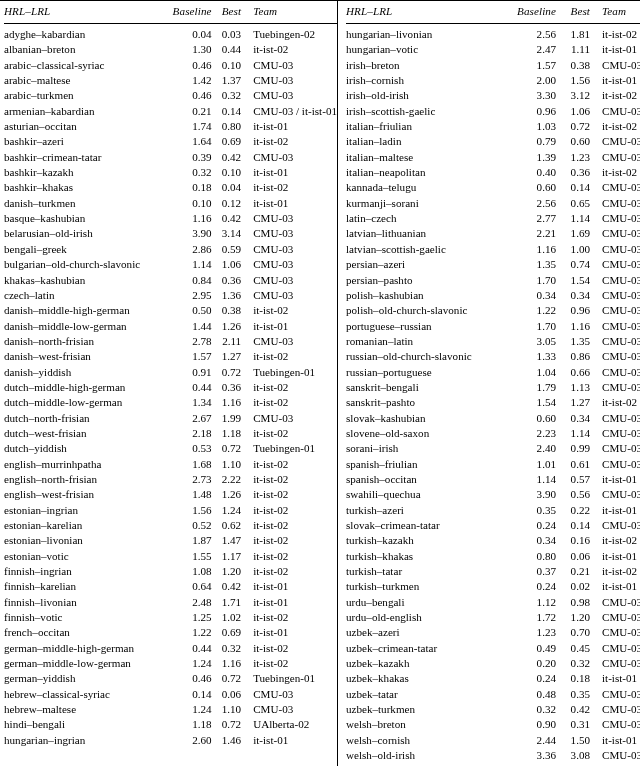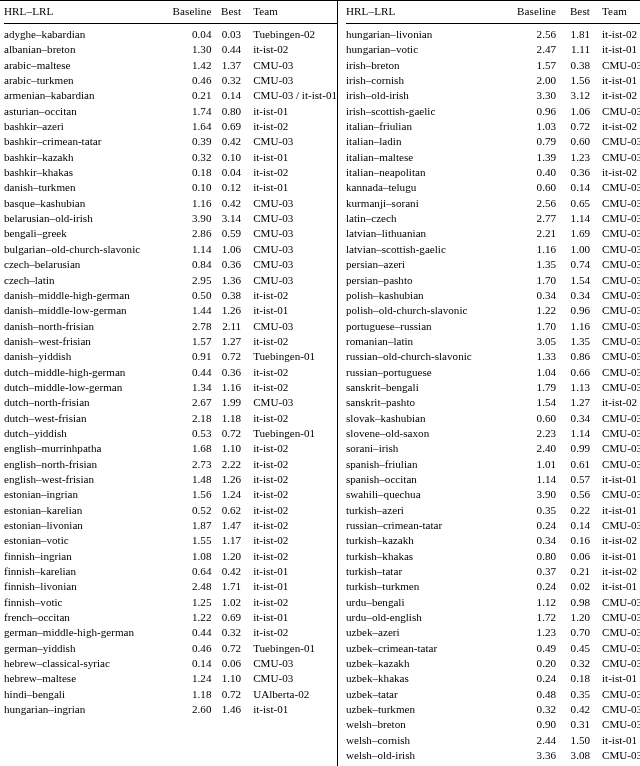--- a/index.html
+++ b/index.html
@@ -88,21 +88,21 @@
 
   .rule-top, .rule-bottom {
     border: 0;
     border-top: 1px solid #000;
     margin: 0;
     height: 0;
     width: 640px;
   }
   .rule-top { margin-bottom: 0; }
 
-  .hdr-text { letter-spacing: 0.1px; }
+  .hdr-text { letter-spacing: 0.1px; font-style: italic; }
 </style>
 </head>
 <body>
 
 <div id="page">
 
   <hr class="rule-top">
 
   <div class="table-wrap">
 
@@ -123,20 +123,26 @@
               <td class="c-best">0.03</td>
               <td class="c-team">Tuebingen-02</td>
             </tr>
             <tr>
               <td class="c-pair">albanian–breton</td>
               <td class="c-baseline">1.30</td>
               <td class="c-best">0.44</td>
               <td class="c-team">it-ist-02</td>
             </tr>
             <tr>
+              <td class="c-pair">arabic–classical-syriac</td>
+              <td class="c-baseline">0.46</td>
+              <td class="c-best">0.10</td>
+              <td class="c-team">CMU-03</td>
+            </tr>
+            <tr>
               <td class="c-pair">arabic–maltese</td>
               <td class="c-baseline">1.42</td>
               <td class="c-best">1.37</td>
               <td class="c-team">CMU-03</td>
             </tr>
             <tr>
               <td class="c-pair">arabic–turkmen</td>
               <td class="c-baseline">0.46</td>
               <td class="c-best">0.32</td>
               <td class="c-team">CMU-03</td>
@@ -201,21 +207,21 @@
               <td class="c-best">0.59</td>
               <td class="c-team">CMU-03</td>
             </tr>
             <tr>
               <td class="c-pair">bulgarian–old-church-slavonic</td>
               <td class="c-baseline">1.14</td>
               <td class="c-best">1.06</td>
               <td class="c-team">CMU-03</td>
             </tr>
             <tr>
-              <td class="c-pair">czech–belarusian</td>
+              <td class="c-pair">khakas–kashubian</td>
               <td class="c-baseline">0.84</td>
               <td class="c-best">0.36</td>
               <td class="c-team">CMU-03</td>
             </tr>
             <tr>
               <td class="c-pair">czech–latin</td>
               <td class="c-baseline">2.95</td>
               <td class="c-best">1.36</td>
               <td class="c-team">CMU-03</td>
             </tr>
@@ -348,20 +354,26 @@
             <tr>
               <td class="c-pair">french–occitan</td>
               <td class="c-baseline">1.22</td>
               <td class="c-best">0.69</td>
               <td class="c-team">it-ist-01</td>
             </tr>
             <tr>
               <td class="c-pair">german–middle-high-german</td>
               <td class="c-baseline">0.44</td>
               <td class="c-best">0.32</td>
+              <td class="c-team">it-ist-02</td>
+            </tr>
+            <tr>
+              <td class="c-pair">german–middle-low-german</td>
+              <td class="c-baseline">1.24</td>
+              <td class="c-best">1.16</td>
               <td class="c-team">it-ist-02</td>
             </tr>
             <tr>
               <td class="c-pair">german–yiddish</td>
               <td class="c-baseline">0.46</td>
               <td class="c-best">0.72</td>
               <td class="c-team">Tuebingen-01</td>
             </tr>
             <tr>
               <td class="c-pair">hebrew–classical-syriac</td>
@@ -590,21 +602,21 @@
               <td class="c-best">0.56</td>
               <td class="c-team">CMU-03</td>
             </tr>
             <tr>
               <td class="c-pair">turkish–azeri</td>
               <td class="c-baseline">0.35</td>
               <td class="c-best">0.22</td>
               <td class="c-team">it-ist-01</td>
             </tr>
             <tr>
-              <td class="c-pair">russian–crimean-tatar</td>
+              <td class="c-pair">slovak–crimean-tatar</td>
               <td class="c-baseline">0.24</td>
               <td class="c-best">0.14</td>
               <td class="c-team">CMU-03</td>
             </tr>
             <tr>
               <td class="c-pair">turkish–kazakh</td>
               <td class="c-baseline">0.34</td>
               <td class="c-best">0.16</td>
               <td class="c-team">it-ist-02</td>
             </tr>

